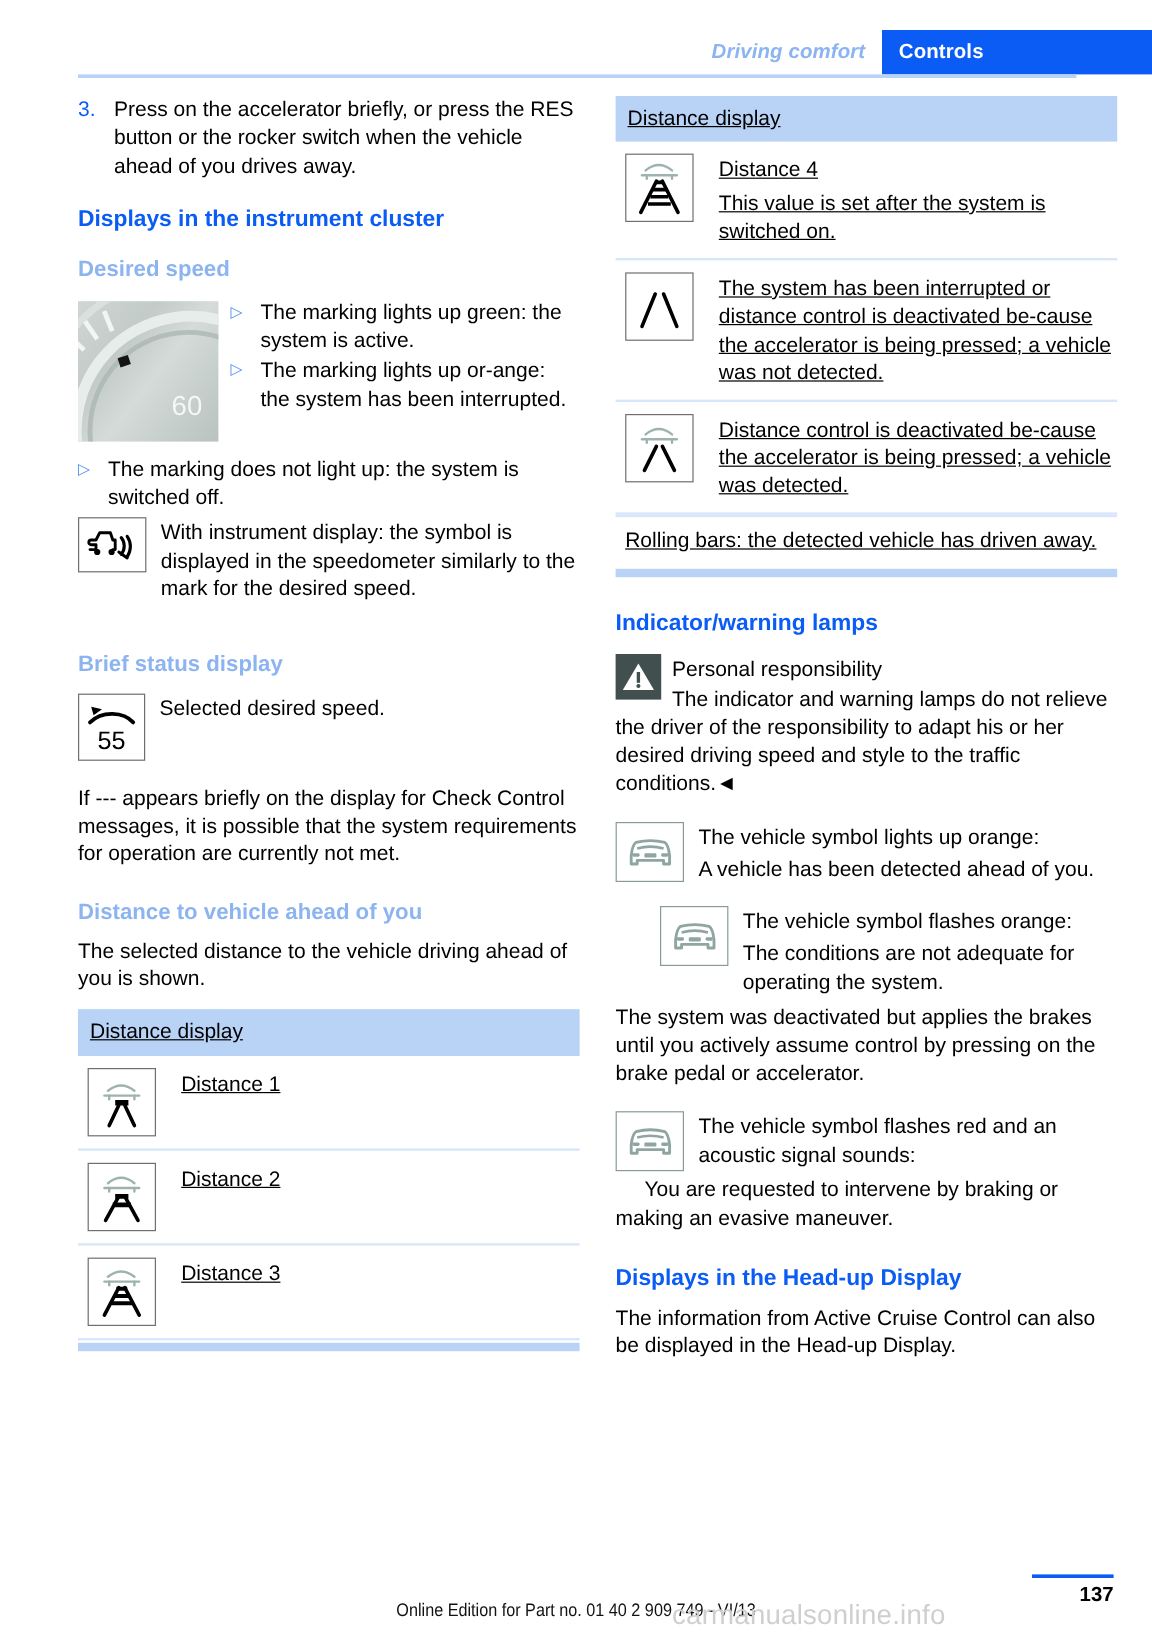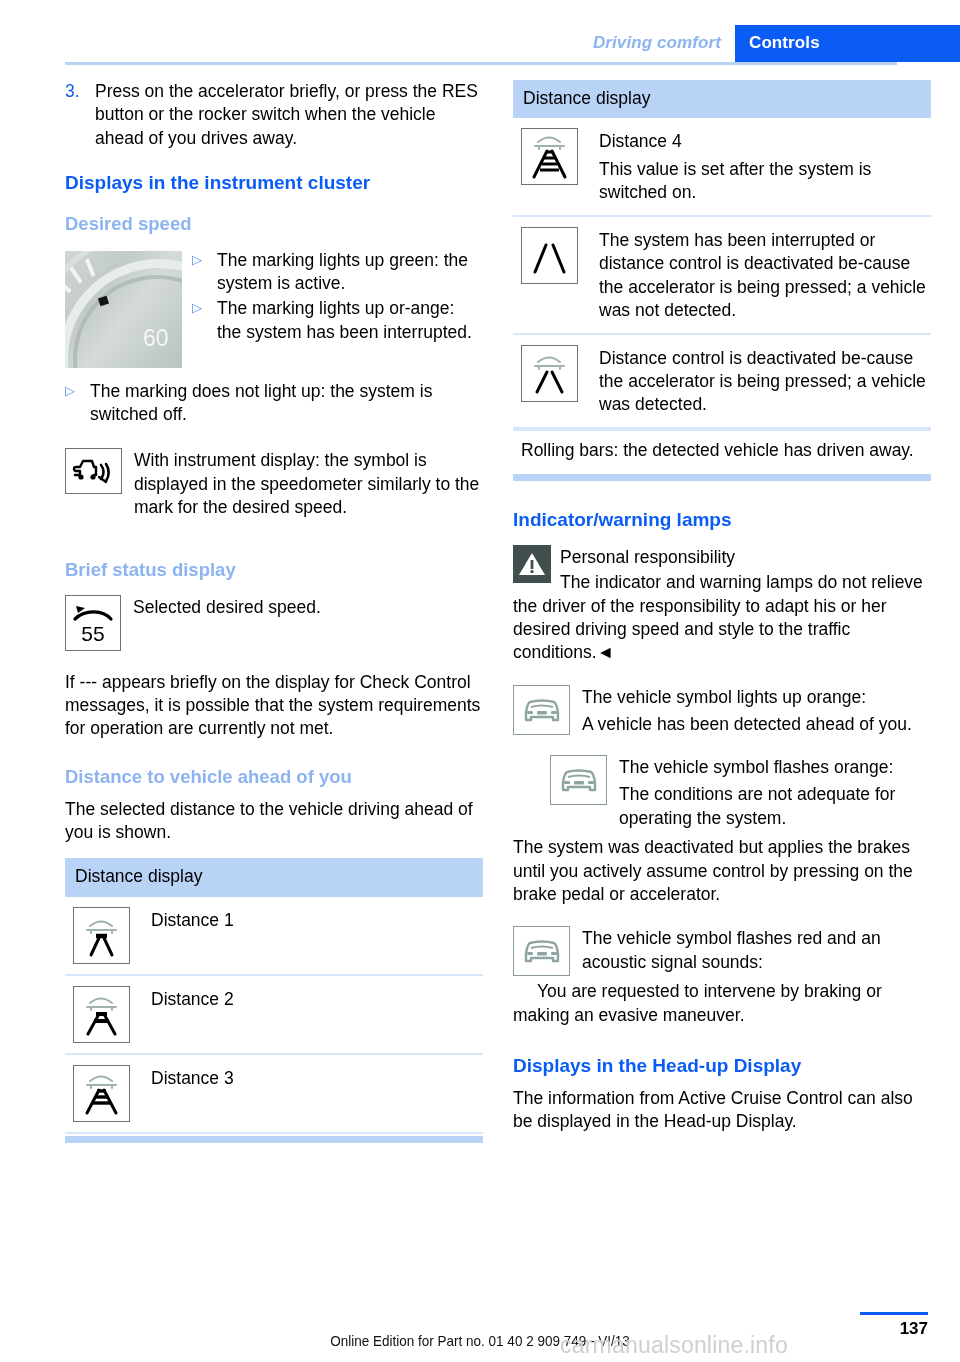--- a/index.html
+++ b/index.html
@@ -157,21 +157,21 @@
 
   .symbol-box {
     width:57px; height:46px;
     border:1px solid #6f6f6f;
     display:flex; align-items:center; justify-content:center;
     background:#fff;
   }
   .symbol-box.sq { width:56px; height:56px; }
 
   
-  .tbl { width:100%; margin:2px 0 12px 0; }
+  .tbl { width:100%; margin:2px 0 12px 0;text-decoration:underline; }
   .tbl-head {
     background:#b9d3f7;
     font-size:17.5px;
     padding:7px 10px 8px 10px;
   }
   .tbl-row {
     display:flex;
     padding:10px 0 10px 8px;
     border-bottom:2px solid #d7e6fa;
   }
@@ -284,21 +284,21 @@
       <div class="clear"></div>
     </div>
 
     <ul class="bullets" style="margin-top:6px;">
       <li class="bullet">
         <span class="marker">▷</span>
         <span class="btext">The marking does not light up: the system is switched off.</span>
       </li>
     </ul>
 
-    <div class="iconrow" style="margin-top:22px;">
+    <div class="iconrow" style="margin-top:5px;">
       <div class="ibox">
         <div class="symbol-box">
           <svg width="44" height="30" viewBox="0 0 44 30">
             <path d="M3 19 h4 a1 1 0 0 0 1-1 v-3 h-4 a2 2 0 0 1 0-4 h4 l3-6 h9 l2 6 h2 v8 h-2" fill="none" stroke="#000" stroke-width="2.4" stroke-linecap="round" stroke-linejoin="round"></path>
             <circle cx="9" cy="21" r="2.6" fill="#000"></circle>
             <circle cx="21" cy="21" r="2.6" fill="#000"></circle>
             <path d="M29 9 a11 11 0 0 1 0 14" fill="none" stroke="#000" stroke-width="2.6" stroke-linecap="round"></path>
             <path d="M34 8 a15 15 0 0 1 0 17" fill="none" stroke="#000" stroke-width="2.6" stroke-linecap="round"></path>
             <path d="M27 21 l7 5" stroke="#000" stroke-width="2.4" stroke-linecap="round"></path>
           </svg>

